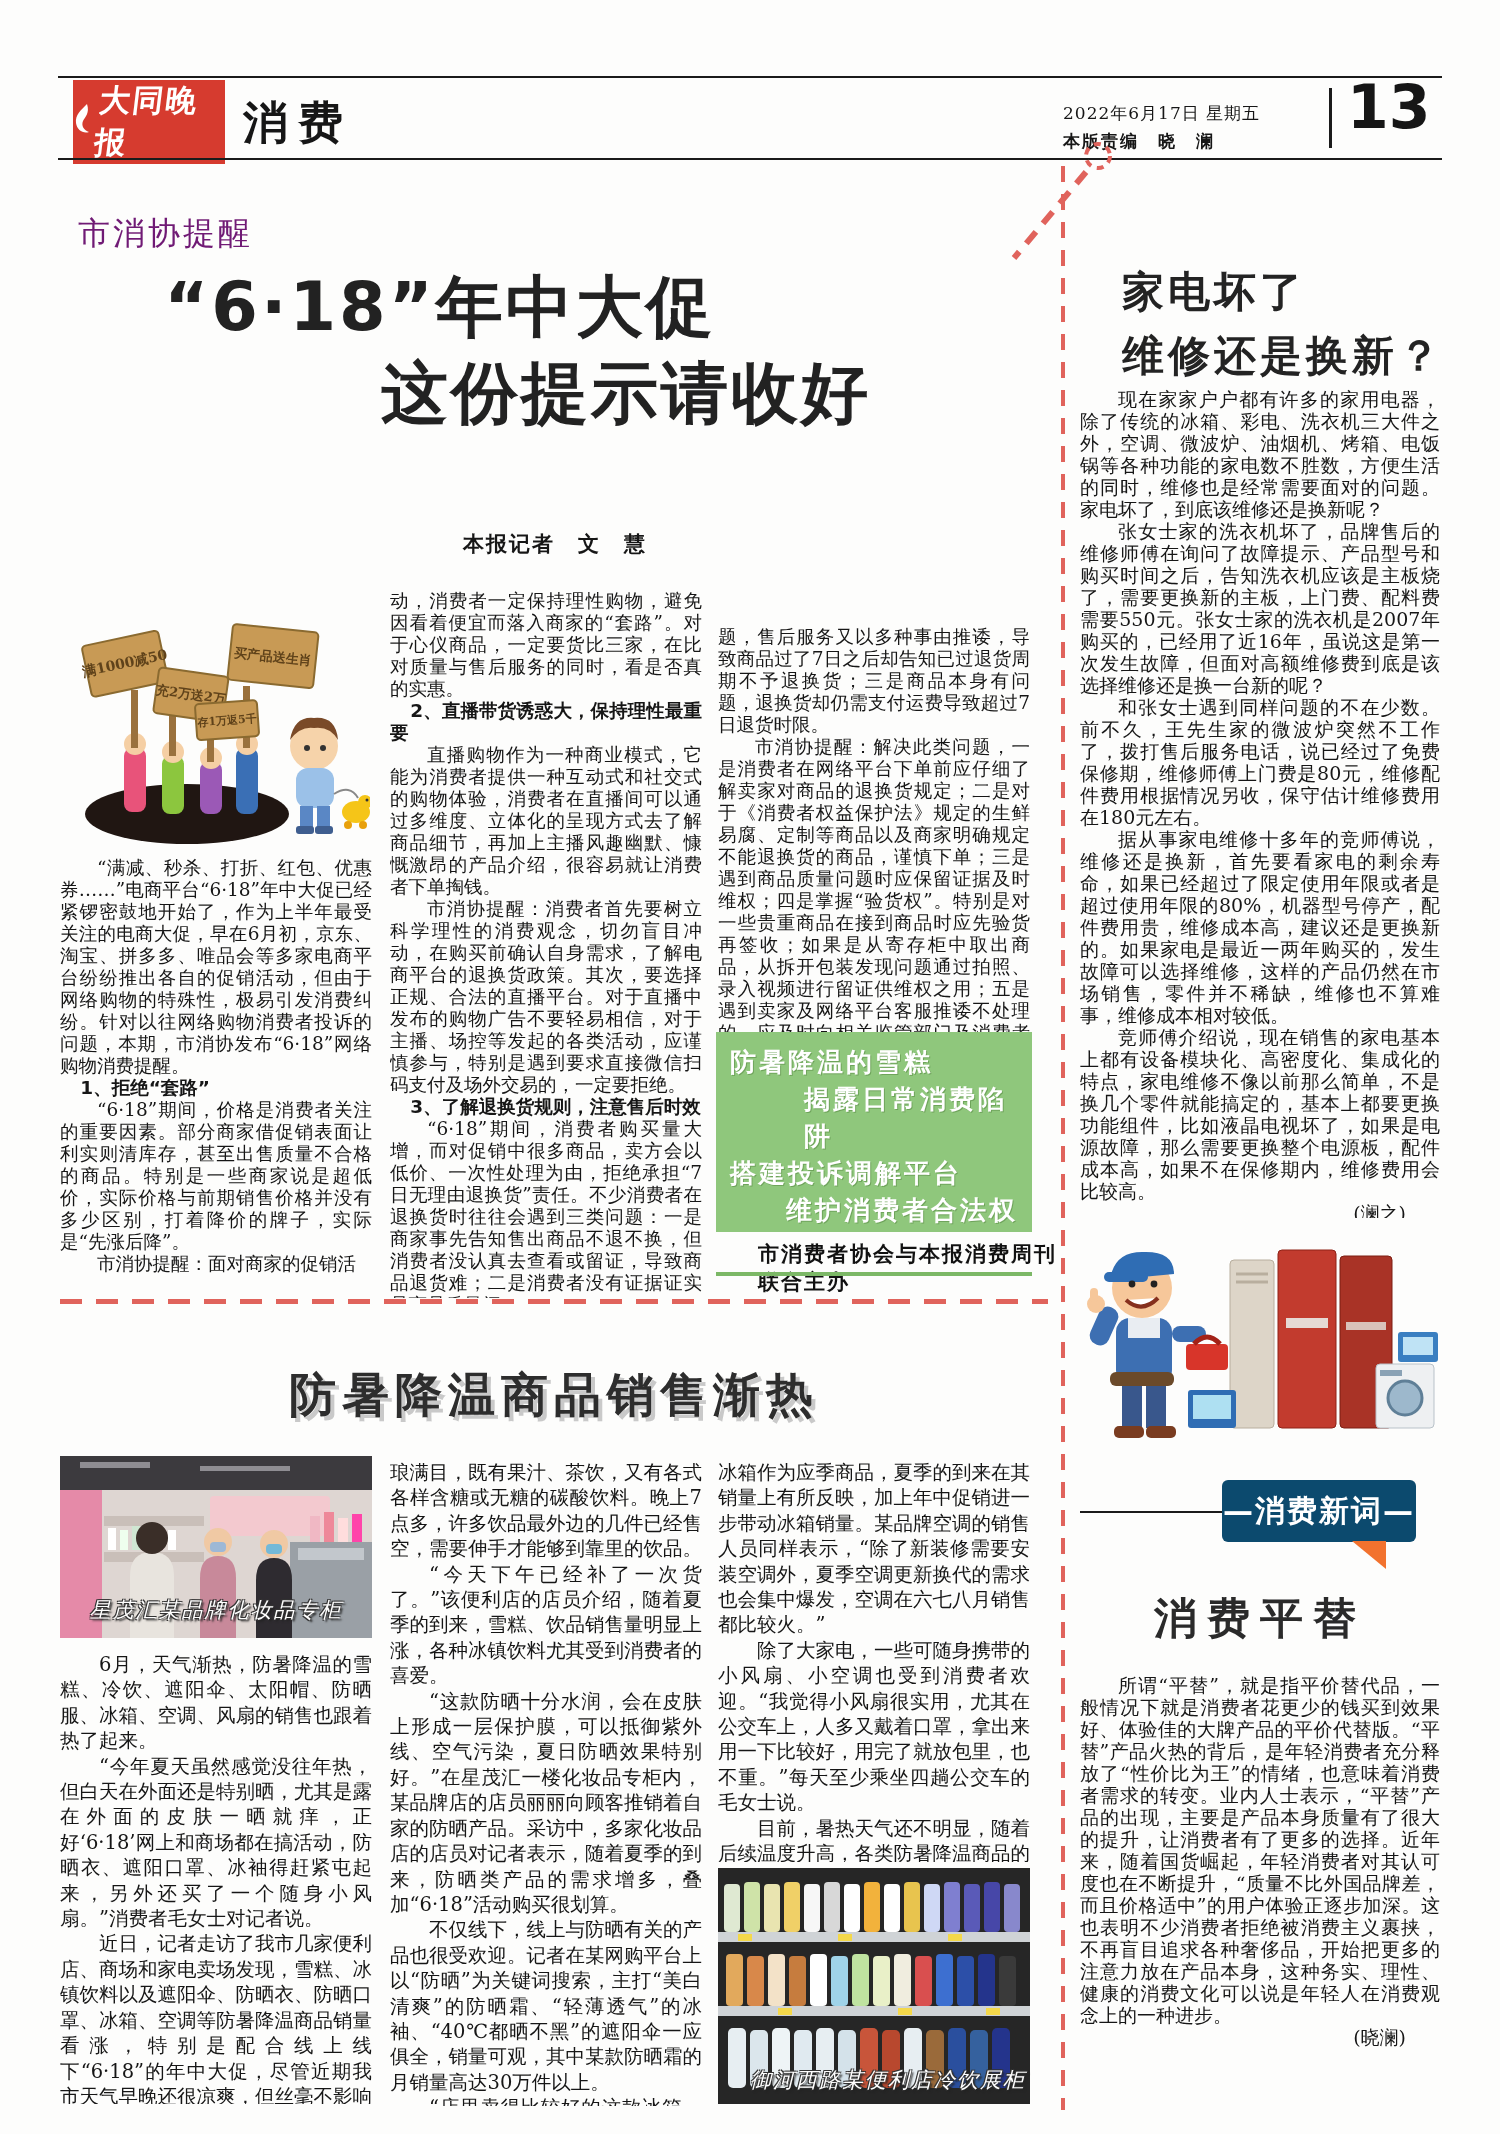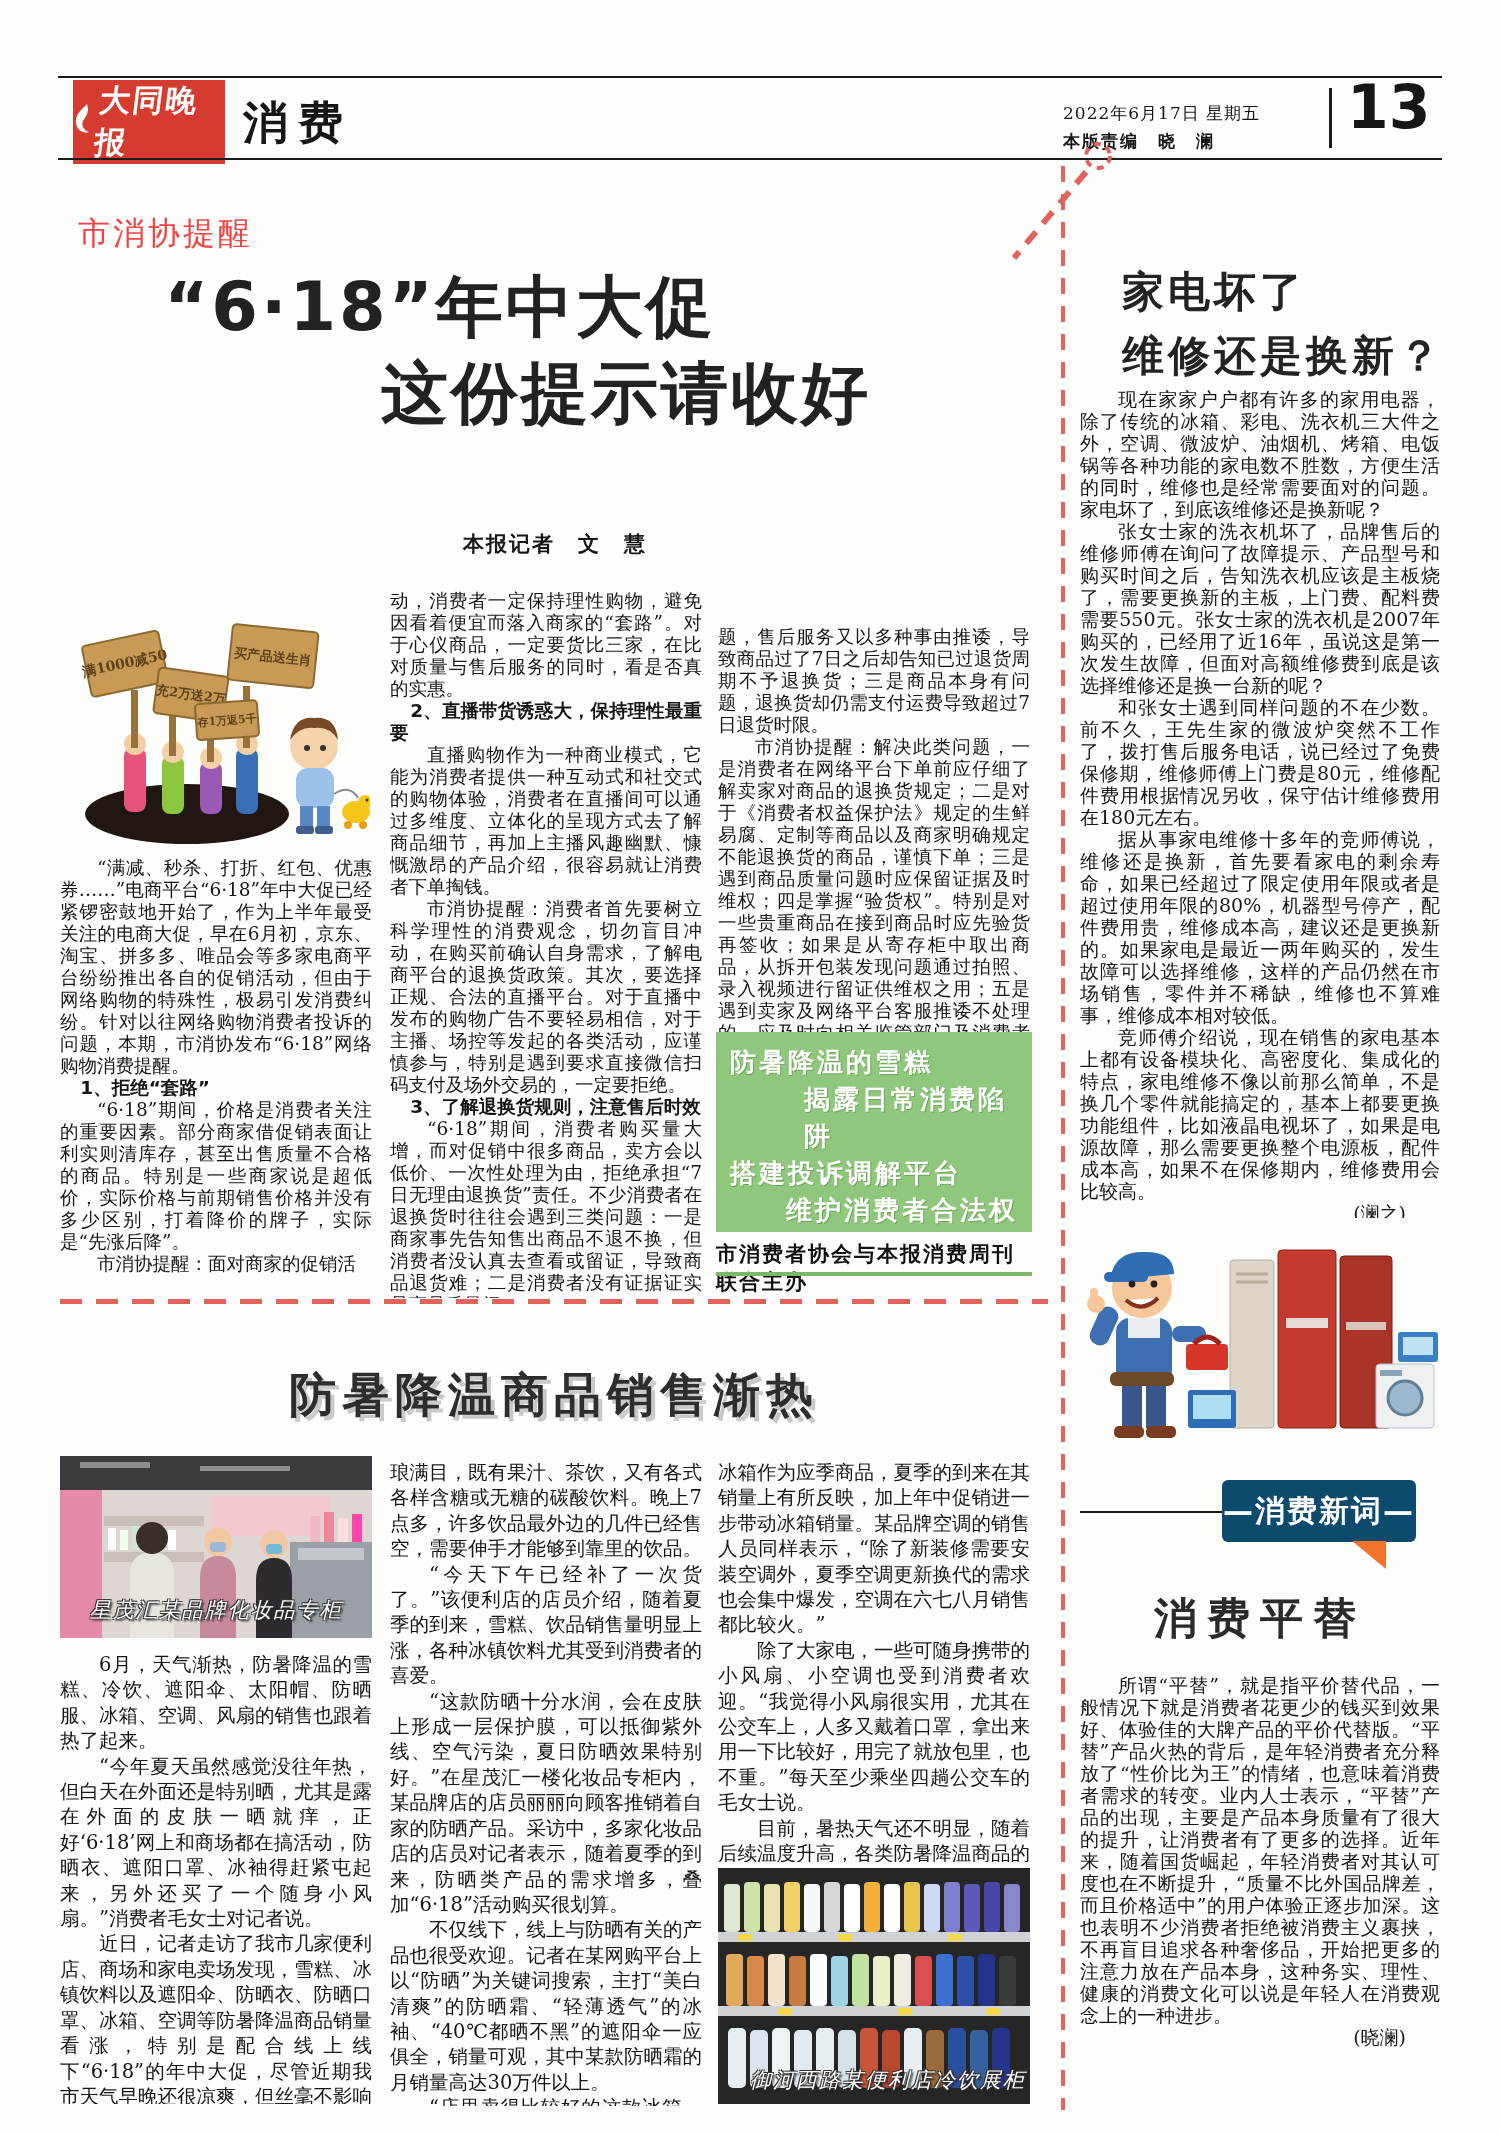--- a/index.html
+++ b/index.html
@@ -9,41 +9,41 @@
   p{margin:0;padding:0;}
   .rule{background:#1b1b1b;}
   
   .masthead{background:#d63b2f;display:flex;align-items:center;justify-content:center;gap:4px;}
   .masthead-txt{color:#fff;font-weight:bold;font-size:31px;letter-spacing:2px;transform:skewX(-7deg);}
   .section-title{font-family:"DejaVu Sans","Liberation Sans",sans-serif;font-weight:900;font-size:45px;letter-spacing:10px;}
   .date-line{font-size:17px;letter-spacing:1px;}
   .editor-line{font-family:"DejaVu Sans",sans-serif;font-weight:bold;font-size:17px;letter-spacing:2px;}
   .pagenum{font-family:"DejaVu Sans",sans-serif;font-weight:900;font-size:60px;}
   
-  .kicker{font-size:32px;letter-spacing:3px;color:#ef4444;}
+  .kicker{font-size:32px;letter-spacing:3px;color:#701a75;}
   .bighead{font-family:"DejaVu Sans","Liberation Sans",sans-serif;font-weight:900;font-size:67px;
            letter-spacing:3px;color:#222;text-align:center;white-space:nowrap;}
   .byline{font-size:21px;font-weight:bold;text-align:center;letter-spacing:2px;}
   
   .col{overflow:hidden;text-align:justify;}
   .main-col{font-size:18.5px;line-height:22px;}
   .bottom-col{font-size:19.5px;line-height:25.4px;}
   .rcol-body{font-size:19px;line-height:22px;}
   .para{text-indent:2em;}
   .para-cont{text-indent:0;}
   .subhead{font-family:"DejaVu Sans","Liberation Sans",sans-serif;font-weight:bold;text-indent:1.1em;}
   .sig{text-align:right;padding-right:34px;}
   
   .vdash{background:repeating-linear-gradient(to bottom,#e0635c 0 16px,transparent 16px 28px);}
   .hdash{background:repeating-linear-gradient(to right,#e0635c 0 22px,transparent 22px 36px);}
   
   .greenbox{background:#8fc77c;color:#fff;overflow:hidden;}
   .slogan{font-family:"DejaVu Sans",sans-serif;font-weight:bold;font-size:26px;letter-spacing:3px;line-height:37px;
           text-shadow:1px 1px 0 rgba(90,140,70,.6);}
-  .green-footer{font-family:"DejaVu Sans",sans-serif;font-weight:bold;font-size:21px;letter-spacing:2px;color:#111;}
+  .green-footer{font-family:"DejaVu Sans",sans-serif;font-weight:bold;font-size:21px;letter-spacing:2px;color:#111;margin-left:42px;}
   
   .rtitle{font-family:"DejaVu Sans",sans-serif;font-weight:900;font-size:42px;letter-spacing:4px;color:#232323;white-space:nowrap;}
   .orange-tab{background:#0c4a6e;color:#fff;font-family:"DejaVu Sans",sans-serif;font-weight:900;font-size:30px;
               display:flex;align-items:center;justify-content:center;letter-spacing:2px;border-radius:6px;}
   .tab-tail{width:0;height:0;border-top:28px solid #f2722e;border-left:34px solid transparent;}
   .pingti-title{font-family:"DejaVu Sans",sans-serif;font-weight:900;font-size:43px;letter-spacing:10px;text-align:center;color:#2a2a2a;}
   
   .summer-title{font-family:"DejaVu Sans",sans-serif;font-weight:900;font-size:47px;letter-spacing:6px;text-align:center;
                 color:#2d2d2d;text-shadow:4px 4px 0 #c9c9c9;white-space:nowrap;}
   .photo{overflow:hidden;}

